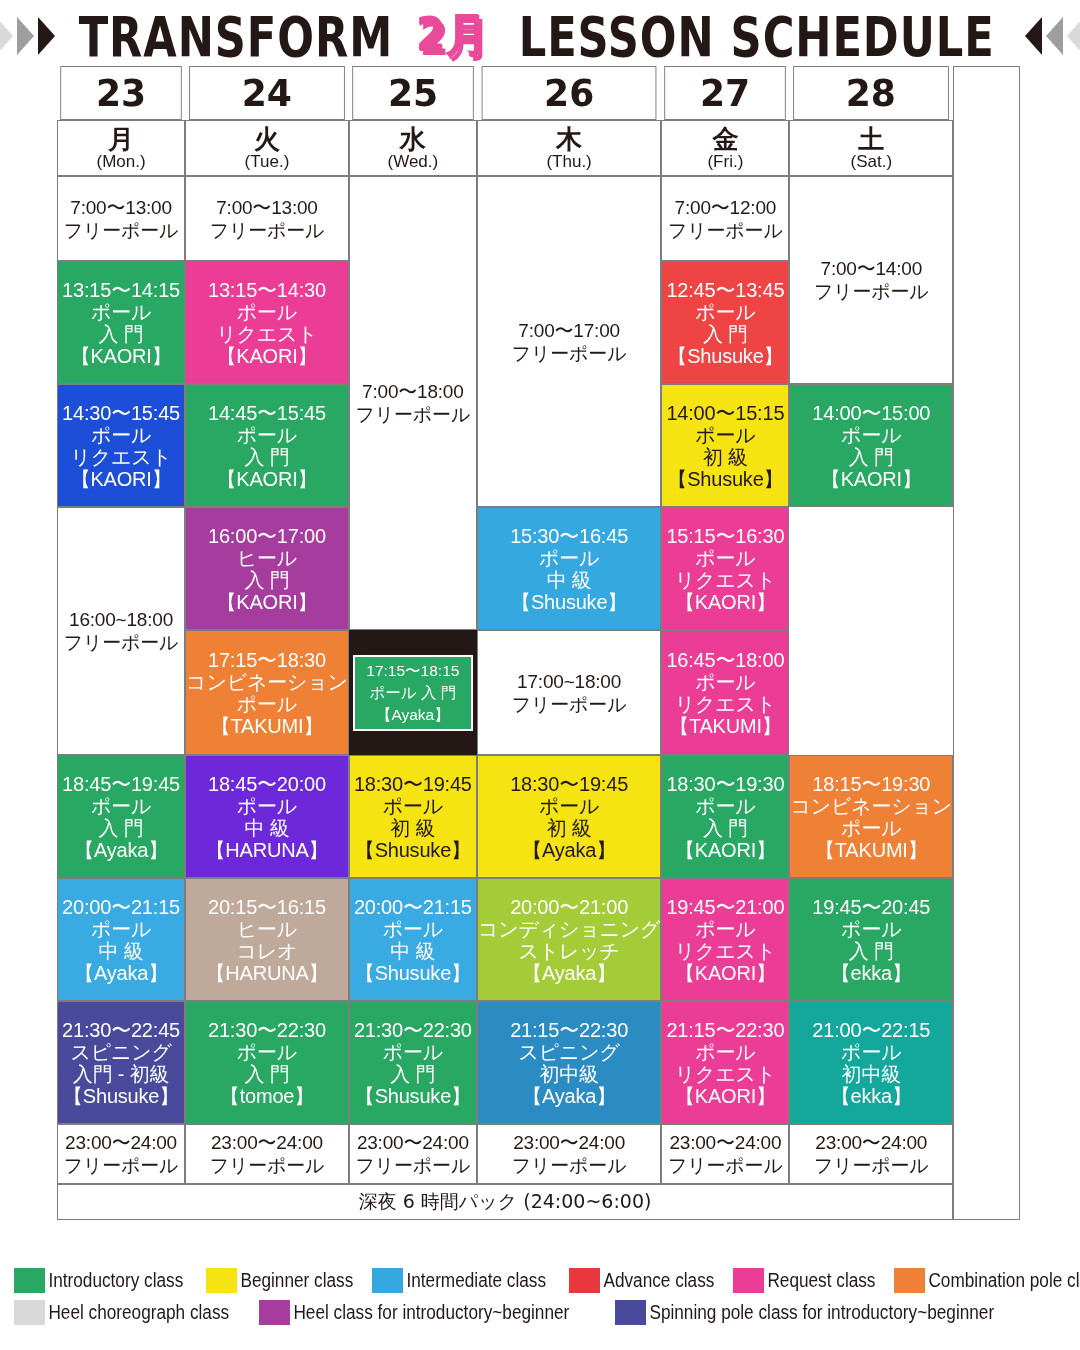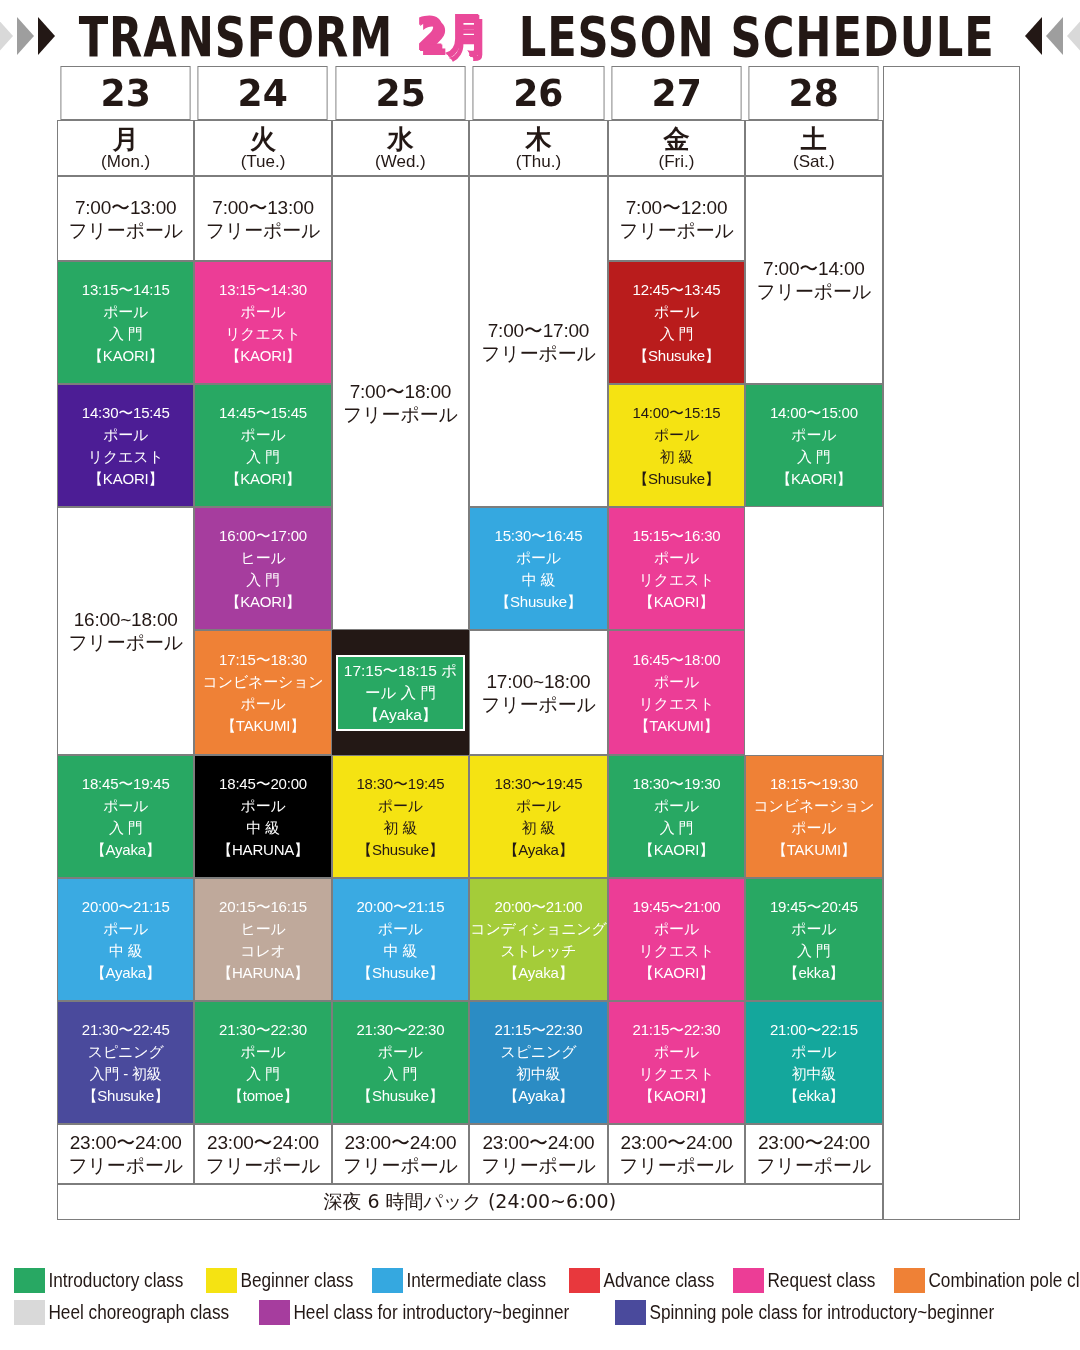--- a/index.html
+++ b/index.html
@@ -74,21 +74,21 @@
   }
   .dow-en{
     font-family:Liberation Sans, sans-serif;
     font-size:17px; line-height:19px; color:#231815;
   }
   .empty-col{ border-left:1px solid #7d7d7d; }
 
   
   .cell{
     font-family:"Liberation Sans","DejaVu Sans",sans-serif;
-    font-size:15px;
+    font-size:20px;
     line-height:22px;
     padding:5px 2px;
     letter-spacing:-0.2px;
   }
   .cell .ln{ display:block; white-space:nowrap; }
   .free{
     background:#ffffff; color:#231815;
     font-size:19px; line-height:23px;
   }
   .lesson{ color:#ffffff; }
@@ -243,30 +243,30 @@
         <span class="ln">ポール</span>
         <span class="ln">入 門</span>
         <span class="ln">【KAORI】</span>
       </td>
       <td class="cell lesson" style="background:#ec3d96">
         <span class="ln">13:15〜14:30</span>
         <span class="ln">ポール</span>
         <span class="ln">リクエスト</span>
         <span class="ln">【KAORI】</span>
       </td>
-      <td class="cell lesson" style="background:#b91c1c">
+      <td class="cell lesson" style="background:#ef4444">
         <span class="ln">12:45〜13:45</span>
         <span class="ln">ポール</span>
         <span class="ln">入 門</span>
         <span class="ln">【Shusuke】</span>
       </td>
     </tr>
 
     <tr>
-      <td class="cell lesson" style="background:#4c1d95;height:123px">
+      <td class="cell lesson" style="background:#1d4ed8;height:123px">
         <span class="ln">14:30〜15:45</span>
         <span class="ln">ポール</span>
         <span class="ln">リクエスト</span>
         <span class="ln">【KAORI】</span>
       </td>
       <td class="cell lesson" style="background:#28a863">
         <span class="ln">14:45〜15:45</span>
         <span class="ln">ポール</span>
         <span class="ln">入 門</span>
         <span class="ln">【KAORI】</span>
@@ -337,21 +337,21 @@
       </td>
     </tr>
 
     <tr>
       <td class="cell lesson" style="background:#28a863;height:123px">
         <span class="ln">18:45〜19:45</span>
         <span class="ln">ポール</span>
         <span class="ln">入 門</span>
         <span class="ln">【Ayaka】</span>
       </td>
-      <td class="cell lesson" style="background:#000000">
+      <td class="cell lesson" style="background:#6d28d9">
         <span class="ln">18:45〜20:00</span>
         <span class="ln">ポール</span>
         <span class="ln">中 級</span>
         <span class="ln">【HARUNA】</span>
       </td>
       <td class="cell lesson dark-text" style="background:#f5e312">
         <span class="ln">18:30〜19:45</span>
         <span class="ln">ポール</span>
         <span class="ln">初 級</span>
         <span class="ln">【Shusuke】</span>

